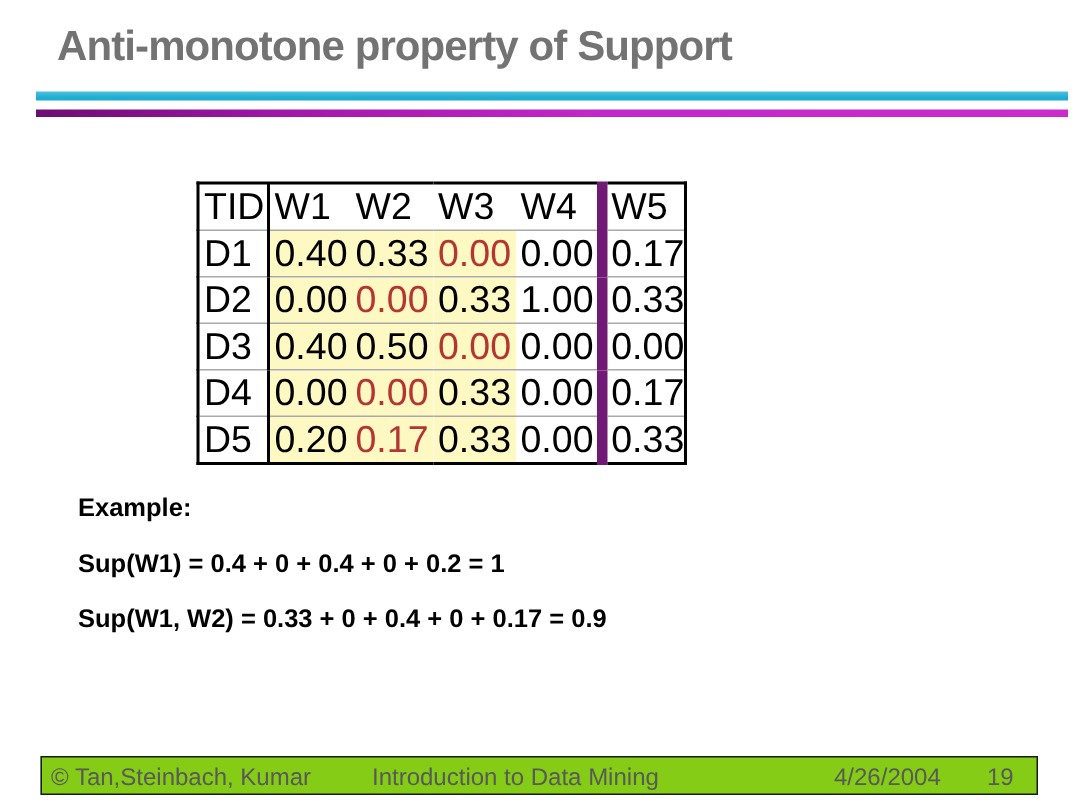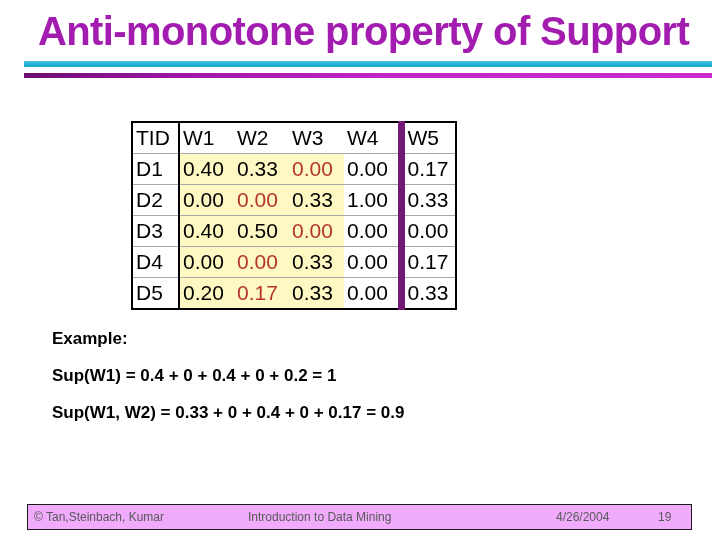--- a/index.html
+++ b/index.html
@@ -3,62 +3,62 @@
 <meta charset="utf-8">
 <style>
   html, body { margin: 0; padding: 0; }
   body { width: 720px; height: 540px; font-family: "Liberation Sans", sans-serif; }
   .slide {
     position: relative; width: 720px; height: 540px;
     background: #ffffff; overflow: hidden;
   }
   .title {
     position: absolute; left: 38px; top: 12px;
-    font-size: 40px; line-height: 38px; font-weight: bold;
-    letter-spacing: -0.6px; color: #a21caf; white-space: nowrap; text-align: right;
+    font-size: 28px; line-height: 38px; font-weight: bold;
+    letter-spacing: -0.6px; color: #737373; white-space: nowrap; text-align: right;
   }
   .rule-cyan {
     position: absolute; left: 24px; top: 61px; width: 688px; height: 6px;
     background: linear-gradient(180deg, #4cc2dd 0%, #22afd4 60%, #1ea9cf 100%);
   }
   .rule-magenta {
     position: absolute; left: 24px; top: 73px; width: 688px; height: 5px;
     background: linear-gradient(90deg, #6d0d72 0%, #a317ab 25%, #c327c9 55%, #cb2bcd 100%);
   }
   table.support {
     position: absolute; left: 131px; top: 121px;
     border-collapse: collapse; table-layout: fixed;
     border: 2px solid #000000;
   }
   table.support col.c-tid { width: 47px; }
   table.support col.c-w1, table.support col.c-w2, table.support col.c-w3 { width: 55px; }
   table.support col.c-w4 { width: 57px; }
   table.support col.c-w5 { width: 55px; }
   table.support th, table.support td {
     height: 30px; padding: 0 0 0 3px;
-    font-size: 21px; font-weight: normal; text-align: left;
+    font-size: 25px; font-weight: normal; text-align: left;
     color: #000000; white-space: nowrap; overflow: hidden;
   }
   table.support .col-tid { border-right: 2px solid #000000; }
   table.support .col-w4 { border-right: 7px solid #701a75; margin-left: 25px; }
   table.support tbody td { border-top: 1px solid #a9a9a9; }
   table.support td.hl { background: #fef9c3; }
   table.support td.red { color: #b43531; }
   .example-label, .equation {
     position: absolute; left: 52px;
     font-size: 17px; font-weight: bold; color: #000000; white-space: nowrap;
   }
   .example-label { top: 329px; }
   .eq-0 { top: 366px; }
   .eq-1 { top: 403px; }
   .eq-2 { top: 440px; }
   .footer {
     position: absolute; left: 27px; top: 504px; width: 663px; height: 24px;
-    border: 1px solid #1a1a1a; background: #f0abfc;
-    font-size: 12px; color: #595959;
+    border: 1px solid #1a1a1a; background: #84cc16;
+    font-size: 16px; color: #595959;
   }
   .footer span { position: absolute; top: 5px; white-space: nowrap; }
   .footer .f-copyright { left: 6px; }
   .footer .f-center { left: 220px; }
   .footer .f-date { left: 528px; }
   .footer .f-page { left: 630px; }
 </style>
 </head>
 <body>
 

